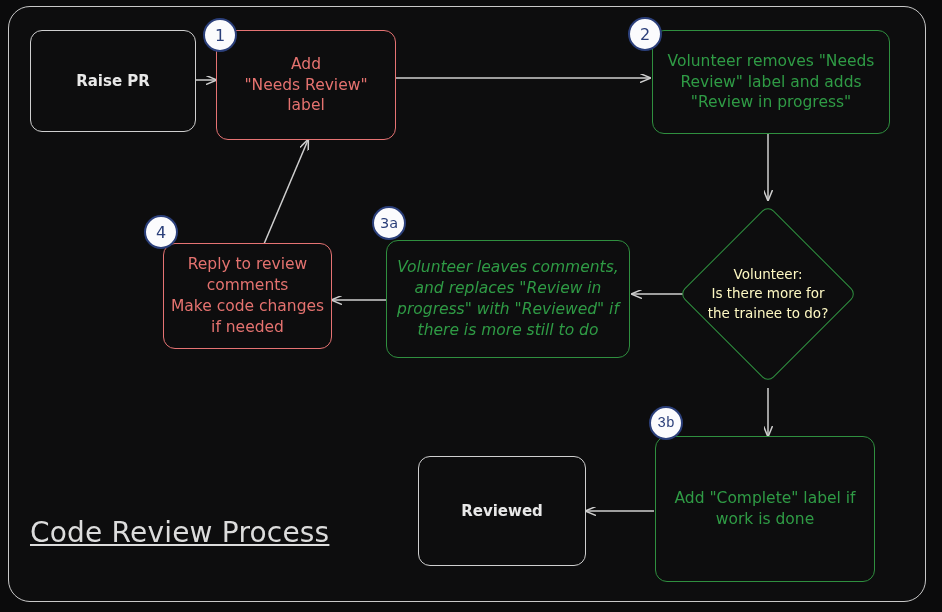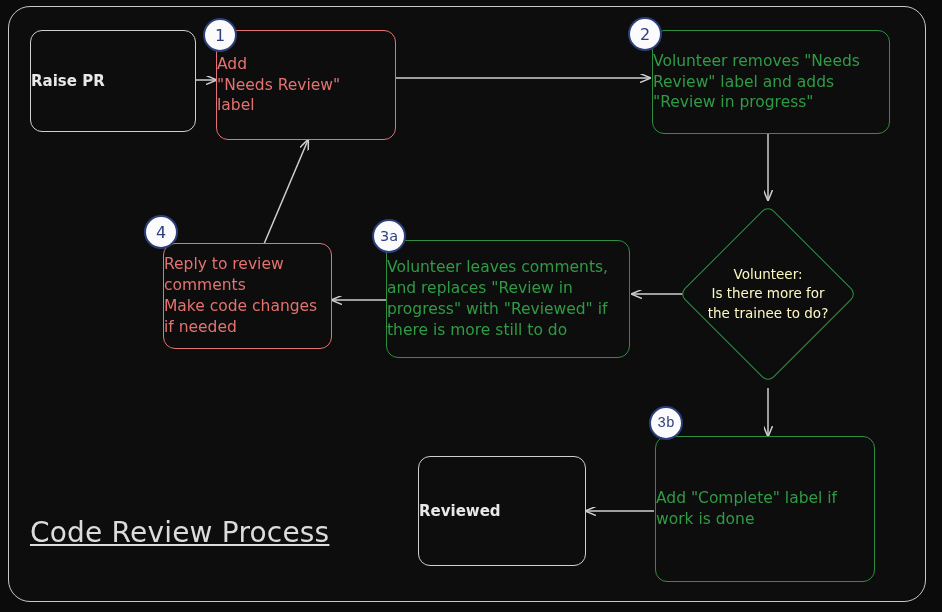--- a/index.html
+++ b/index.html
@@ -35,20 +35,21 @@
     width: 942px;
     height: 612px;
     pointer-events: none;
   }
   .node {
     position: absolute;
     box-sizing: border-box;
     display: flex;
     align-items: center;
     justify-content: center;
+    text-align: center;
     border-radius: 12px;
     background: #0d0d0e;
     line-height: 1.34;
   }
   .node .txt {
     display: block;
     width: 100%;
     white-space: pre-line;
   }
   .node-neutral {
@@ -186,27 +187,27 @@
     <span>2</span>
   </div>
 
   <div id="node-decision">
     <div class="dia-shape"></div>
     <div class="dia-label">Volunteer:
 Is there more for
 the trainee to do?</div>
   </div>
 
-  <div class="node node-green" id="node-leaves-comments" style="left:386px; top:240px; width:244px; height:118px;">
+  <div class="node node-green" id="node-leaves-comments" style="left:386px; top:240px; width:244px; height:118px;font-style:italic;">
     <span class="txt">Volunteer leaves comments,
 and replaces "Review in
 progress" with "Reviewed" if
 there is more still to do</span>
   </div>
-  <div class="badge small-txt" style="left:372px; top:219px;justify-content:center;">
+  <div class="badge small-txt" style="left:372px; top:206px;justify-content:center;">
     <span>3a</span>
   </div>
 
   <div class="node node-red" id="node-reply-to-review" style="left:163px; top:243px; width:169px; height:106px;">
     <span class="txt">Reply to review
 comments
 Make code changes
 if needed</span>
   </div>
   <div class="badge" style="left:144px; top:215px;">

